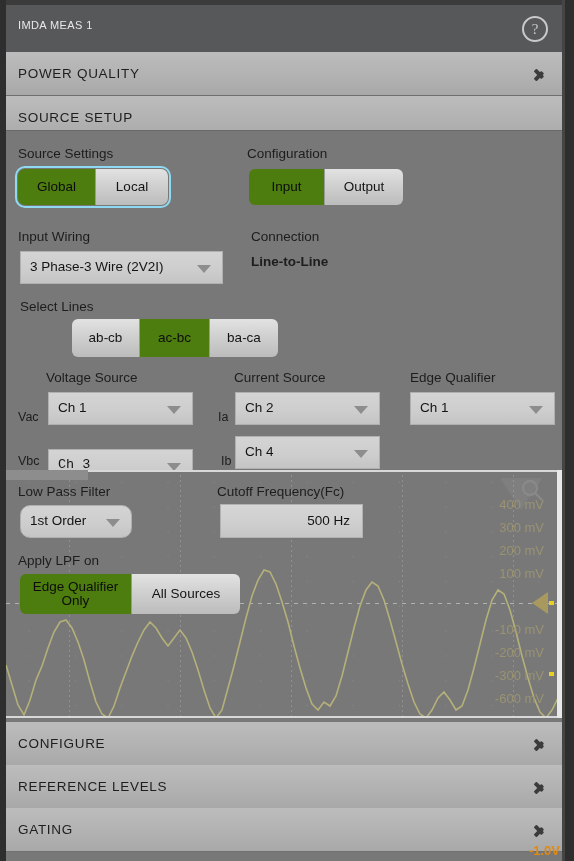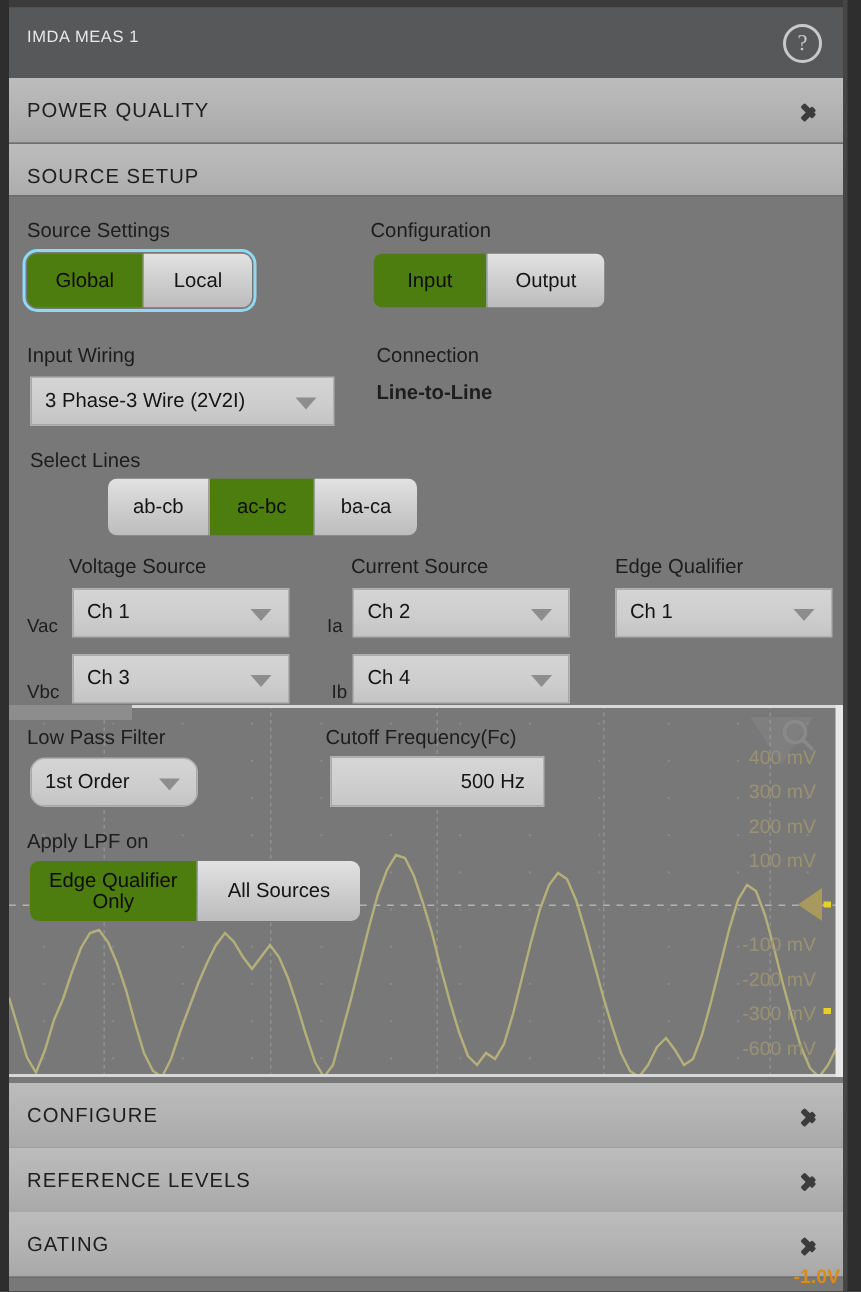--- a/index.html
+++ b/index.html
@@ -237,21 +237,21 @@
     <div class="dd" style="left:229px; top:261px; width:145px;">
       <div class="dtxt">Ch 2</div>
       <div class="darr"></div>
     </div>
     <div class="dd" style="left:404px; top:261px; width:145px;">
       <div class="dtxt">Ch 1</div>
       <div class="darr"></div>
     </div>
 
     <div class="lab-sm" style="left:12px; top:323px;">Vbc</div>
-    <div class="dd" style="left:42px; top:305px; width:145px;">
+    <div class="dd" style="left:42px; top:318px; width:145px;font-family:Liberation Mono, monospace;">
       <div class="dtxt">Ch 3</div>
       <div class="darr"></div>
     </div>
     <div class="lab-sm" style="left:215px; top:323px;">Ib</div>
     <div class="dd" style="left:229px; top:305px; width:145px;">
       <div class="dtxt">Ch 4</div>
       <div class="darr"></div>
     </div>
   </div>
 

